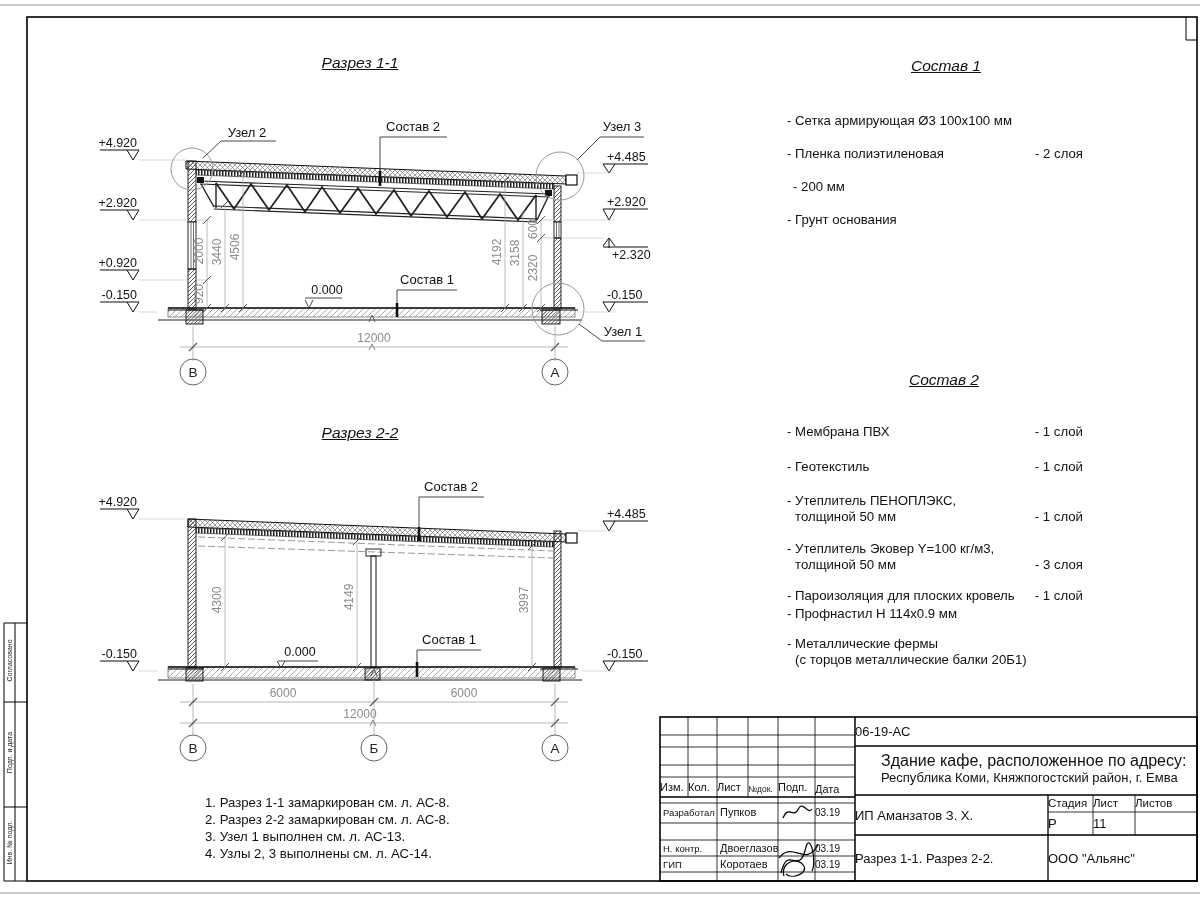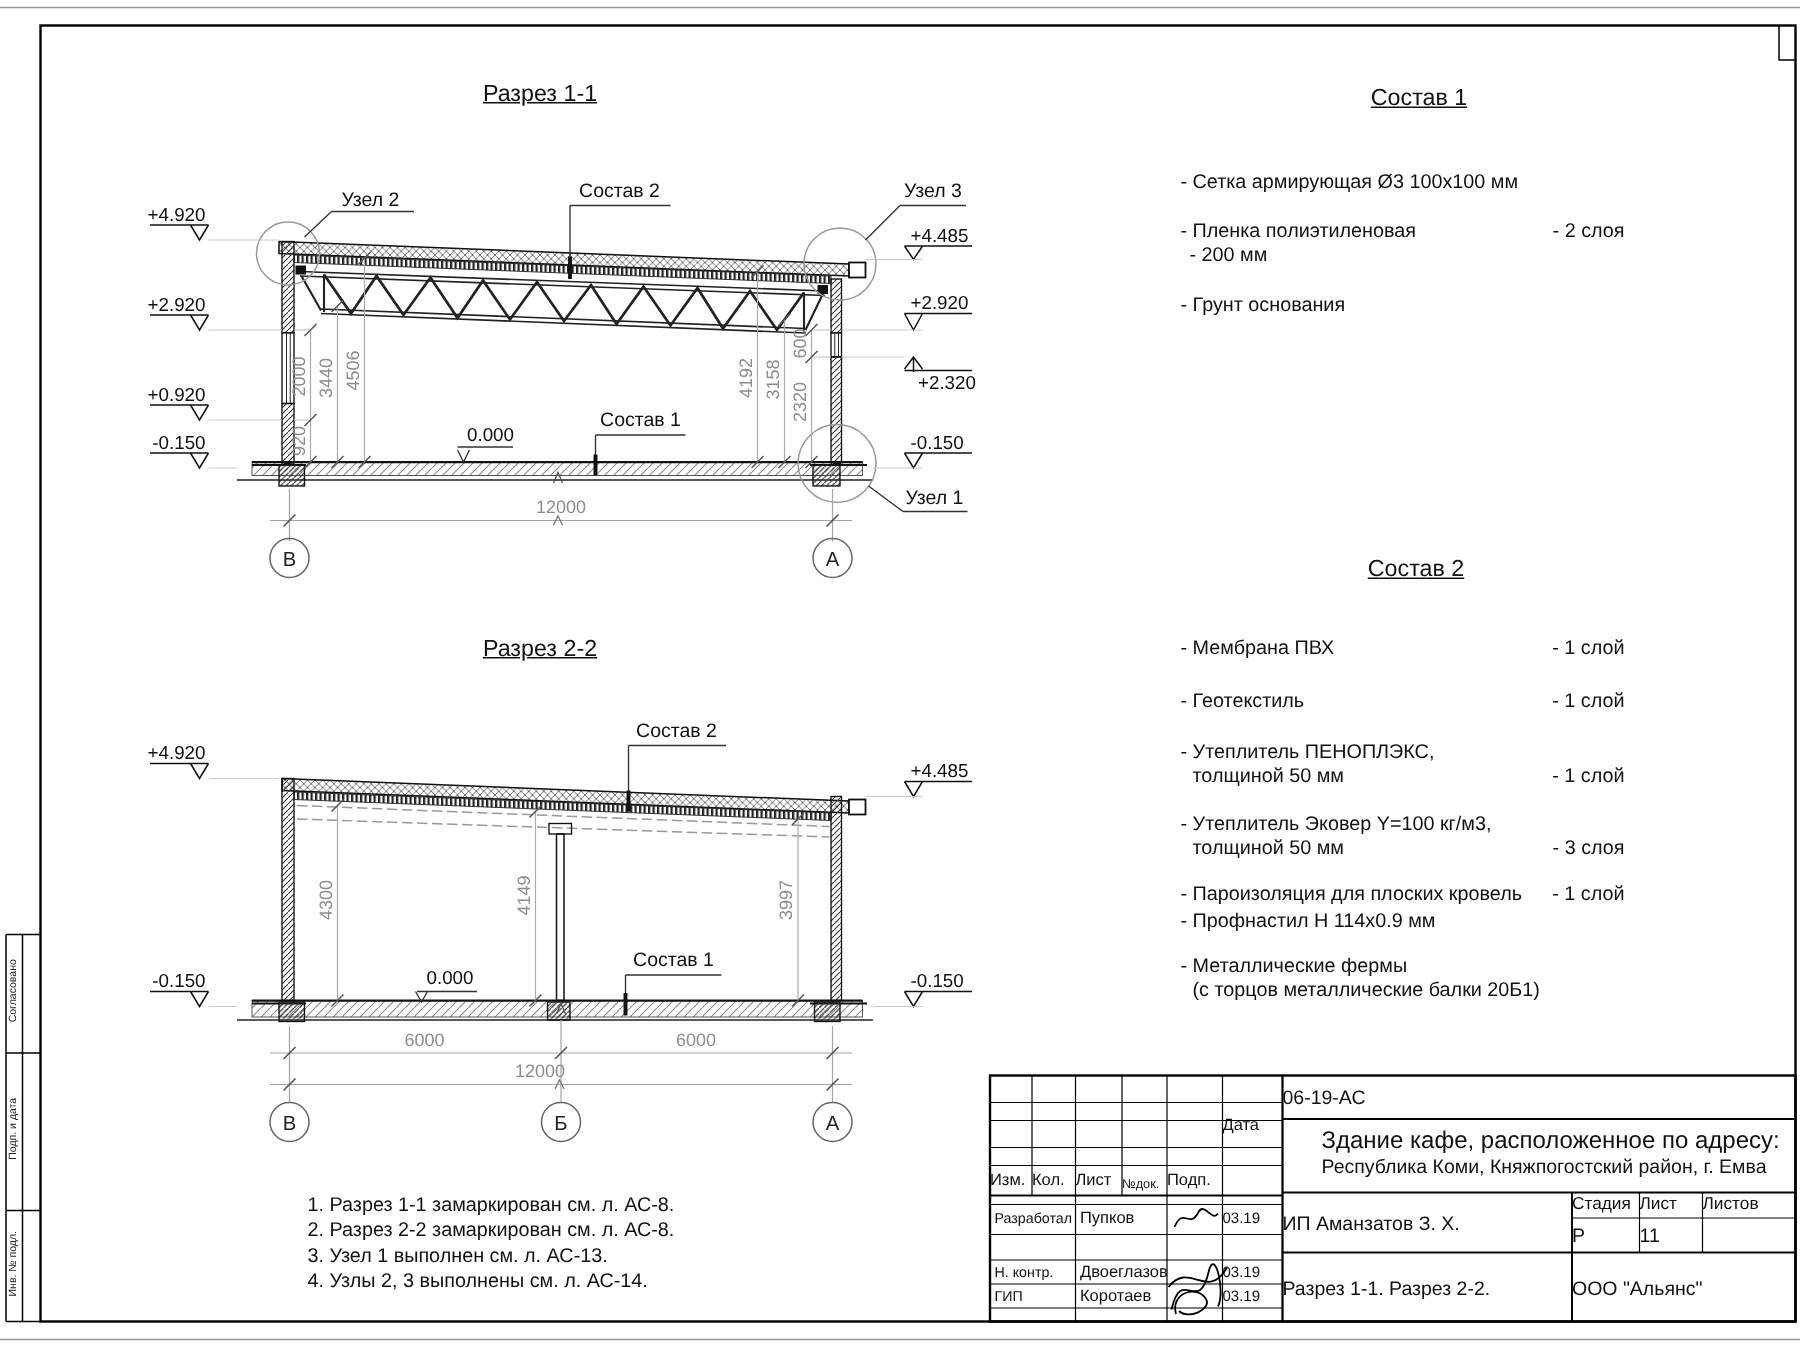--- a/index.html
+++ b/index.html
@@ -4,21 +4,21 @@
 <style>
   html,body{margin:0;padding:0;background:#fff;}
   .sheet{position:relative;width:1200px;height:900px;background:#fff;overflow:hidden;
          font-family:"Liberation Sans",sans-serif;color:#111;}
   .abs{position:absolute;}
   svg text{font-family:"Liberation Sans",sans-serif;}
   .t-dim{font-size:12px;fill:#8c8c8c;}
   .t-elev{font-size:12.5px;fill:#111;}
   .t-lbl{font-size:13px;fill:#111;}
   .t-axis{font-size:13.5px;fill:#222;}
-  .sec-title{font-size:15.5px;text-align:center;width:170px;}
+  .sec-title{font-size:15.5px;font-style:italic;text-align:center;width:170px;}
   .sec-title span{text-decoration:underline;}
   .sost{width:296px;font-size:13.2px;line-height:16px;}
   .sost .item{display:flex;justify-content:space-between;align-items:flex-end;}
   .sost .l2{padding-left:8px;}
   .sost .iqty{white-space:nowrap;padding-left:6px;}
   .notes{font-size:13.2px;line-height:17px;}
   .tbtext{position:absolute;white-space:nowrap;}
   .c{text-align:left;}
   .vlab{position:absolute;width:80px;text-align:center;font-size:7px;color:#222;
         transform:rotate(-90deg);white-space:nowrap;}
@@ -262,21 +262,21 @@
   <div class="abs sec-title" style="left:861px;top:57px"><span>Состав 1</span></div>
   <div class="abs sec-title" style="left:859px;top:371px"><span>Состав 2</span></div>
 
   <div class="abs sost" style="left:787px;top:113px">
     <div class="item" style="margin-bottom:17px">
       <div class="itxt">
           <div>- Сетка армирующая Ø3 100х100 мм</div>
         </div>
         <div class="iqty"></div>
       </div>
-    <div class="item" style="">
+    <div class="item" style="margin-bottom:17px">
       <div class="itxt">
           <div>- Пленка полиэтиленовая</div>
         </div>
       <div class="iqty">-  2 слоя</div>
       </div>
     <div class="item" style="margin-bottom:17px">
       <div class="iqty">- 200 мм</div>
       </div>
     <div class="item">
       <div class="itxt">
@@ -350,21 +350,21 @@
   <div class="tbtext c" style="left:1048px;top:797px;width:45px;font-size:11.5px">Стадия</div>
   <div class="tbtext c" style="left:1093px;top:797px;width:42px;font-size:11.5px">Лист</div>
   <div class="tbtext c" style="left:1135px;top:797px;width:62px;font-size:11.5px">Листов</div>
   <div class="tbtext c" style="left:1048px;top:816px;width:45px;font-size:13px">Р</div>
   <div class="tbtext c" style="left:1093px;top:816px;width:42px;font-size:13px">11</div>
   <div class="tbtext c" style="left:660px;top:781px;width:28px;font-size:11px">Изм.</div>
   <div class="tbtext c" style="left:688px;top:781px;width:29px;font-size:11px">Кол.</div>
   <div class="tbtext c" style="left:717px;top:781px;width:31px;font-size:11px">Лист</div>
   <div class="tbtext c" style="left:748px;top:784px;width:40px;font-size:8.5px">№док.</div>
   <div class="tbtext c" style="left:778px;top:781px;width:37px;font-size:11px">Подп.</div>
-  <div class="tbtext c" style="left:815px;top:744px;width:55px;font-size:11px">Дата</div>
+  <div class="tbtext c" style="left:815px;top:783px;width:55px;font-size:11px">Дата</div>
   <div class="tbtext" style="left:663px;top:807px;font-size:9.5px">Разработал</div>
   <div class="tbtext" style="left:720px;top:806px;font-size:11px">Пупков</div>
   <div class="tbtext c" style="left:815px;top:807px;width:40px;font-size:10px">03.19</div>
   <div class="tbtext" style="left:663px;top:843px;font-size:9.5px">Н. контр.</div>
   <div class="tbtext" style="left:720px;top:842px;font-size:11px">Двоеглазов</div>
   <div class="tbtext c" style="left:815px;top:843px;width:40px;font-size:10px">03.19</div>
   <div class="tbtext" style="left:663px;top:859px;font-size:9.5px">ГИП</div>
   <div class="tbtext" style="left:720px;top:858px;font-size:11px">Коротаев</div>
   <div class="tbtext c" style="left:815px;top:859px;width:40px;font-size:10px">03.19</div>
 

